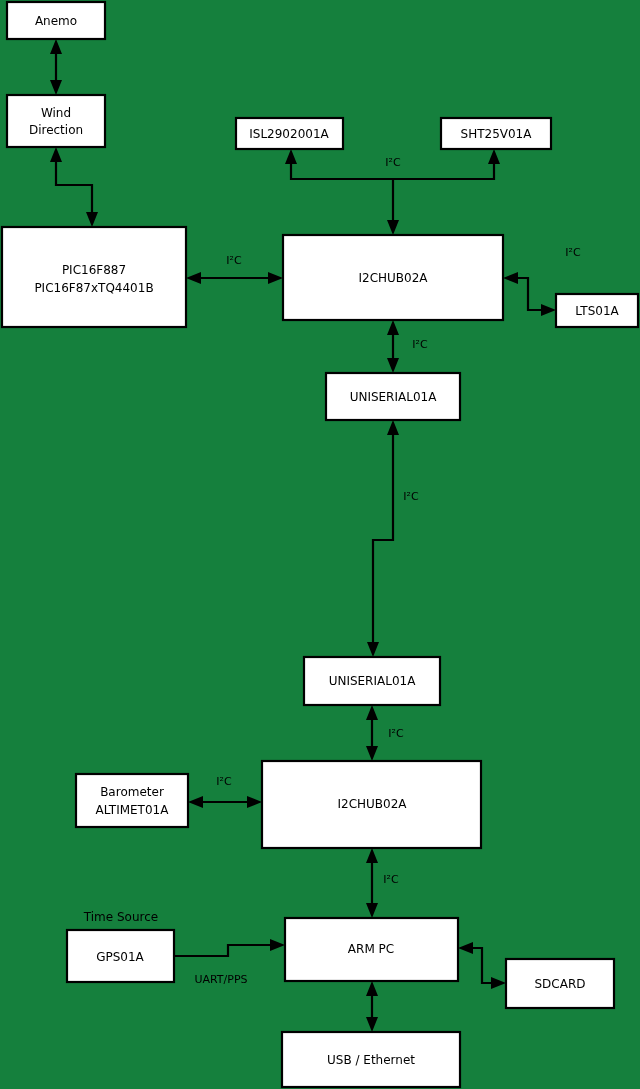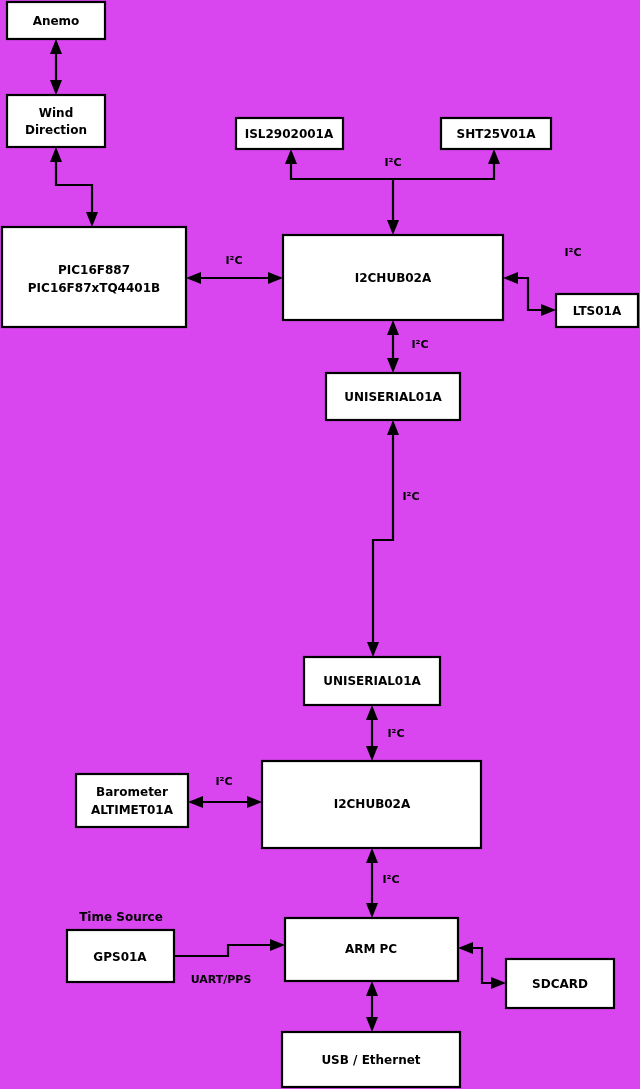--- a/index.html
+++ b/index.html
@@ -4,23 +4,22 @@
 <style>
   html, body {
     margin: 0;
     padding: 0;
     background: #ffffff;
   }
   #diagram-root {
     position: relative;
     width: 640px;
     height: 1089px;
-    background: #d946ef;
-    font-family: "DejaVu Sans", sans-serif;
-    font-weight: bold;
+    background: #15803d;
+    font-family: "DejaVu Sans", sans-serif;
   }
   svg.diagram-canvas {
     display: block;
     width: 640px;
     height: 1089px;
   }
   .node-box {
     fill: #ffffff;
     stroke: #000000;
     stroke-width: 2.2;

